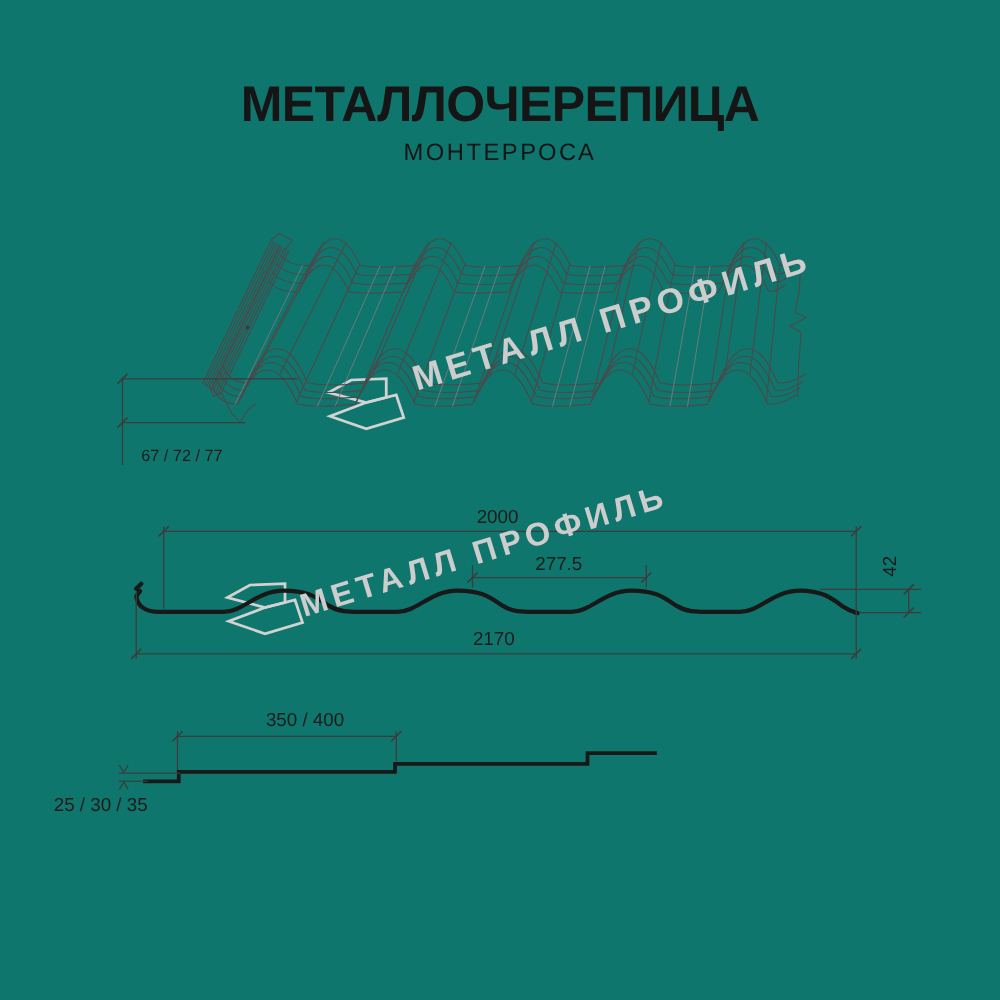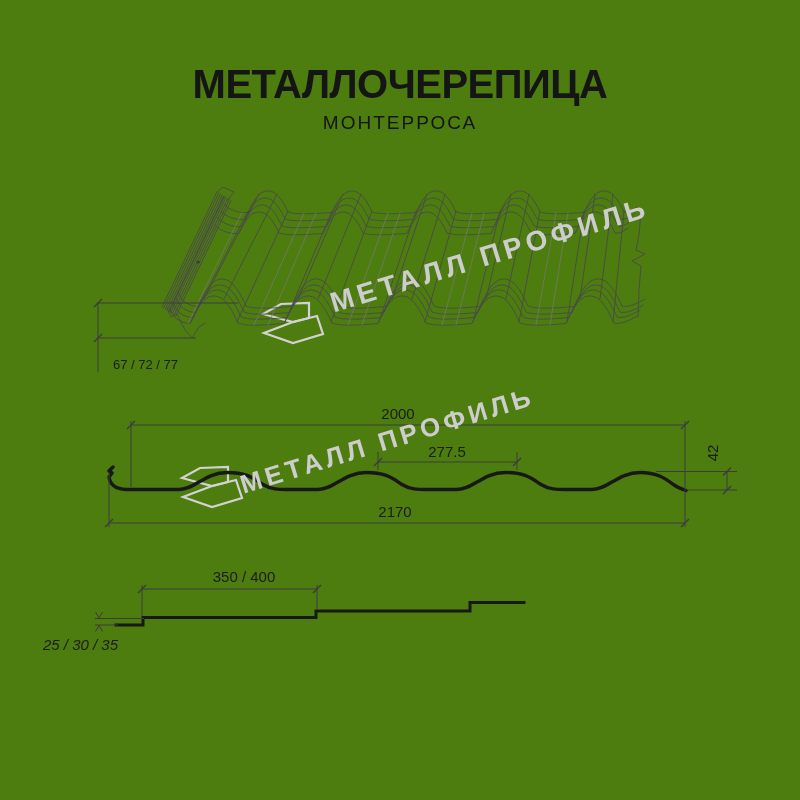--- a/index.html
+++ b/index.html
@@ -1,16 +1,16 @@
 <!DOCTYPE html>
 <html><head>
 <meta charset="utf-8">
 <style>
   html,body{margin:0;padding:0;background:#ffffff;}
-  #canvas{position:relative;width:800px;height:800px;background:#4d7c0f;overflow:hidden;
+  #canvas{position:relative;width:800px;height:800px;background:#0f766e;overflow:hidden;
           font-family:"Liberation Sans", sans-serif;color:#151515;}
   #drawing{position:absolute;left:0;top:0;}
   .txt{position:absolute;white-space:nowrap;}
   .title{font-size:40px;font-weight:700;letter-spacing:-0.5px;transform:translateX(-50%);}
   .subtitle{font-size:19px;font-weight:400;letter-spacing:2px;transform:translateX(-50%);}
   .dim{font-size:15px;color:#1c1c1c;transform:translateX(-50%);}
   .dim-left{font-size:15px;color:#1c1c1c;}
   .dim-small{font-size:13px;color:#1c1c1c;}
   .dim-rot{font-size:15px;color:#1c1c1c;transform:translate(-50%,-50%) rotate(-90deg);}
   .wm{font-size:26px;font-weight:700;letter-spacing:4px;color:#cdcdcd;
@@ -145,15 +145,15 @@
   <div class="txt wm" style="left:241px;top:470px;">МЕТАЛЛ ПРОФИЛЬ</div>
 
   <div class="txt dim-small" style="left:113px;top:357px;">67 / 72 / 77</div>
 
   <div class="txt dim" style="left:398px;top:405px;">2000</div>
   <div class="txt dim" style="left:447px;top:443px;">277.5</div>
   <div class="txt dim-rot" style="left:712px;top:453px;">42</div>
   <div class="txt dim" style="left:395px;top:503px;">2170</div>
 
   <div class="txt dim" style="left:244px;top:568px;">350 / 400</div>
-  <div class="txt dim-left" style="left:43px;top:636px;font-style:italic;">25 / 30 / 35</div>
+  <div class="txt dim-left" style="left:43px;top:636px;">25 / 30 / 35</div>
 
 </div>
 
 </body></html>

